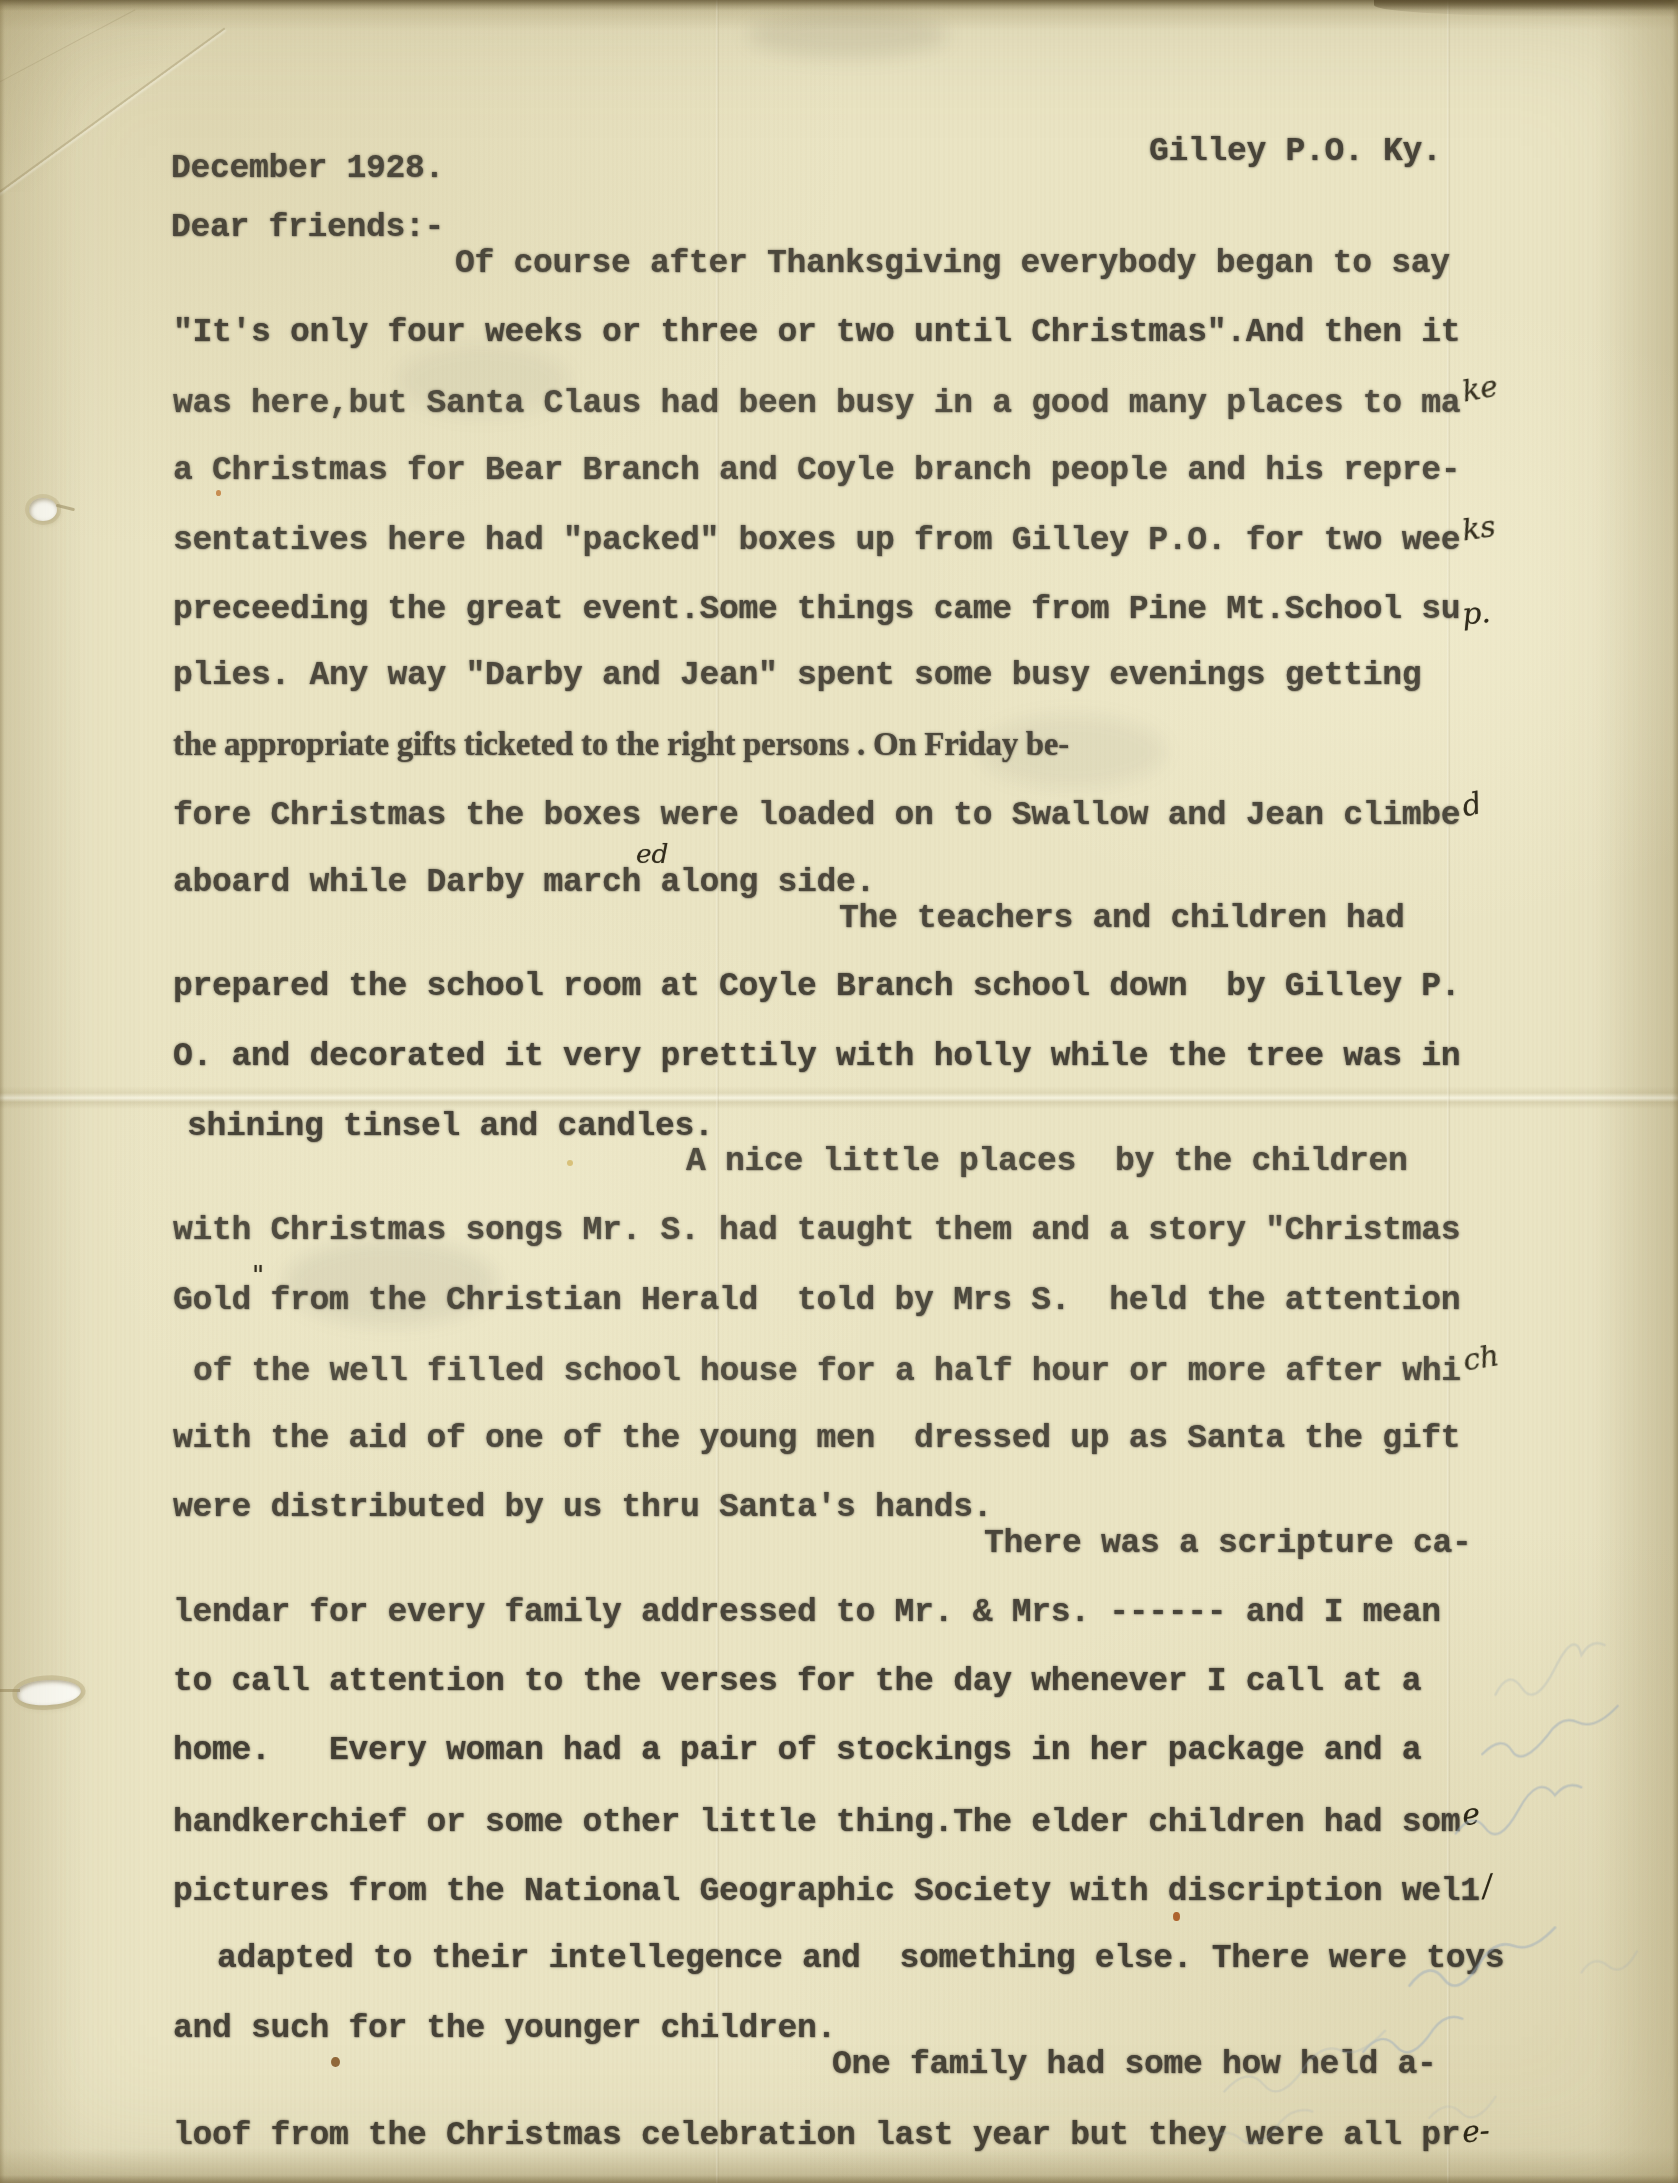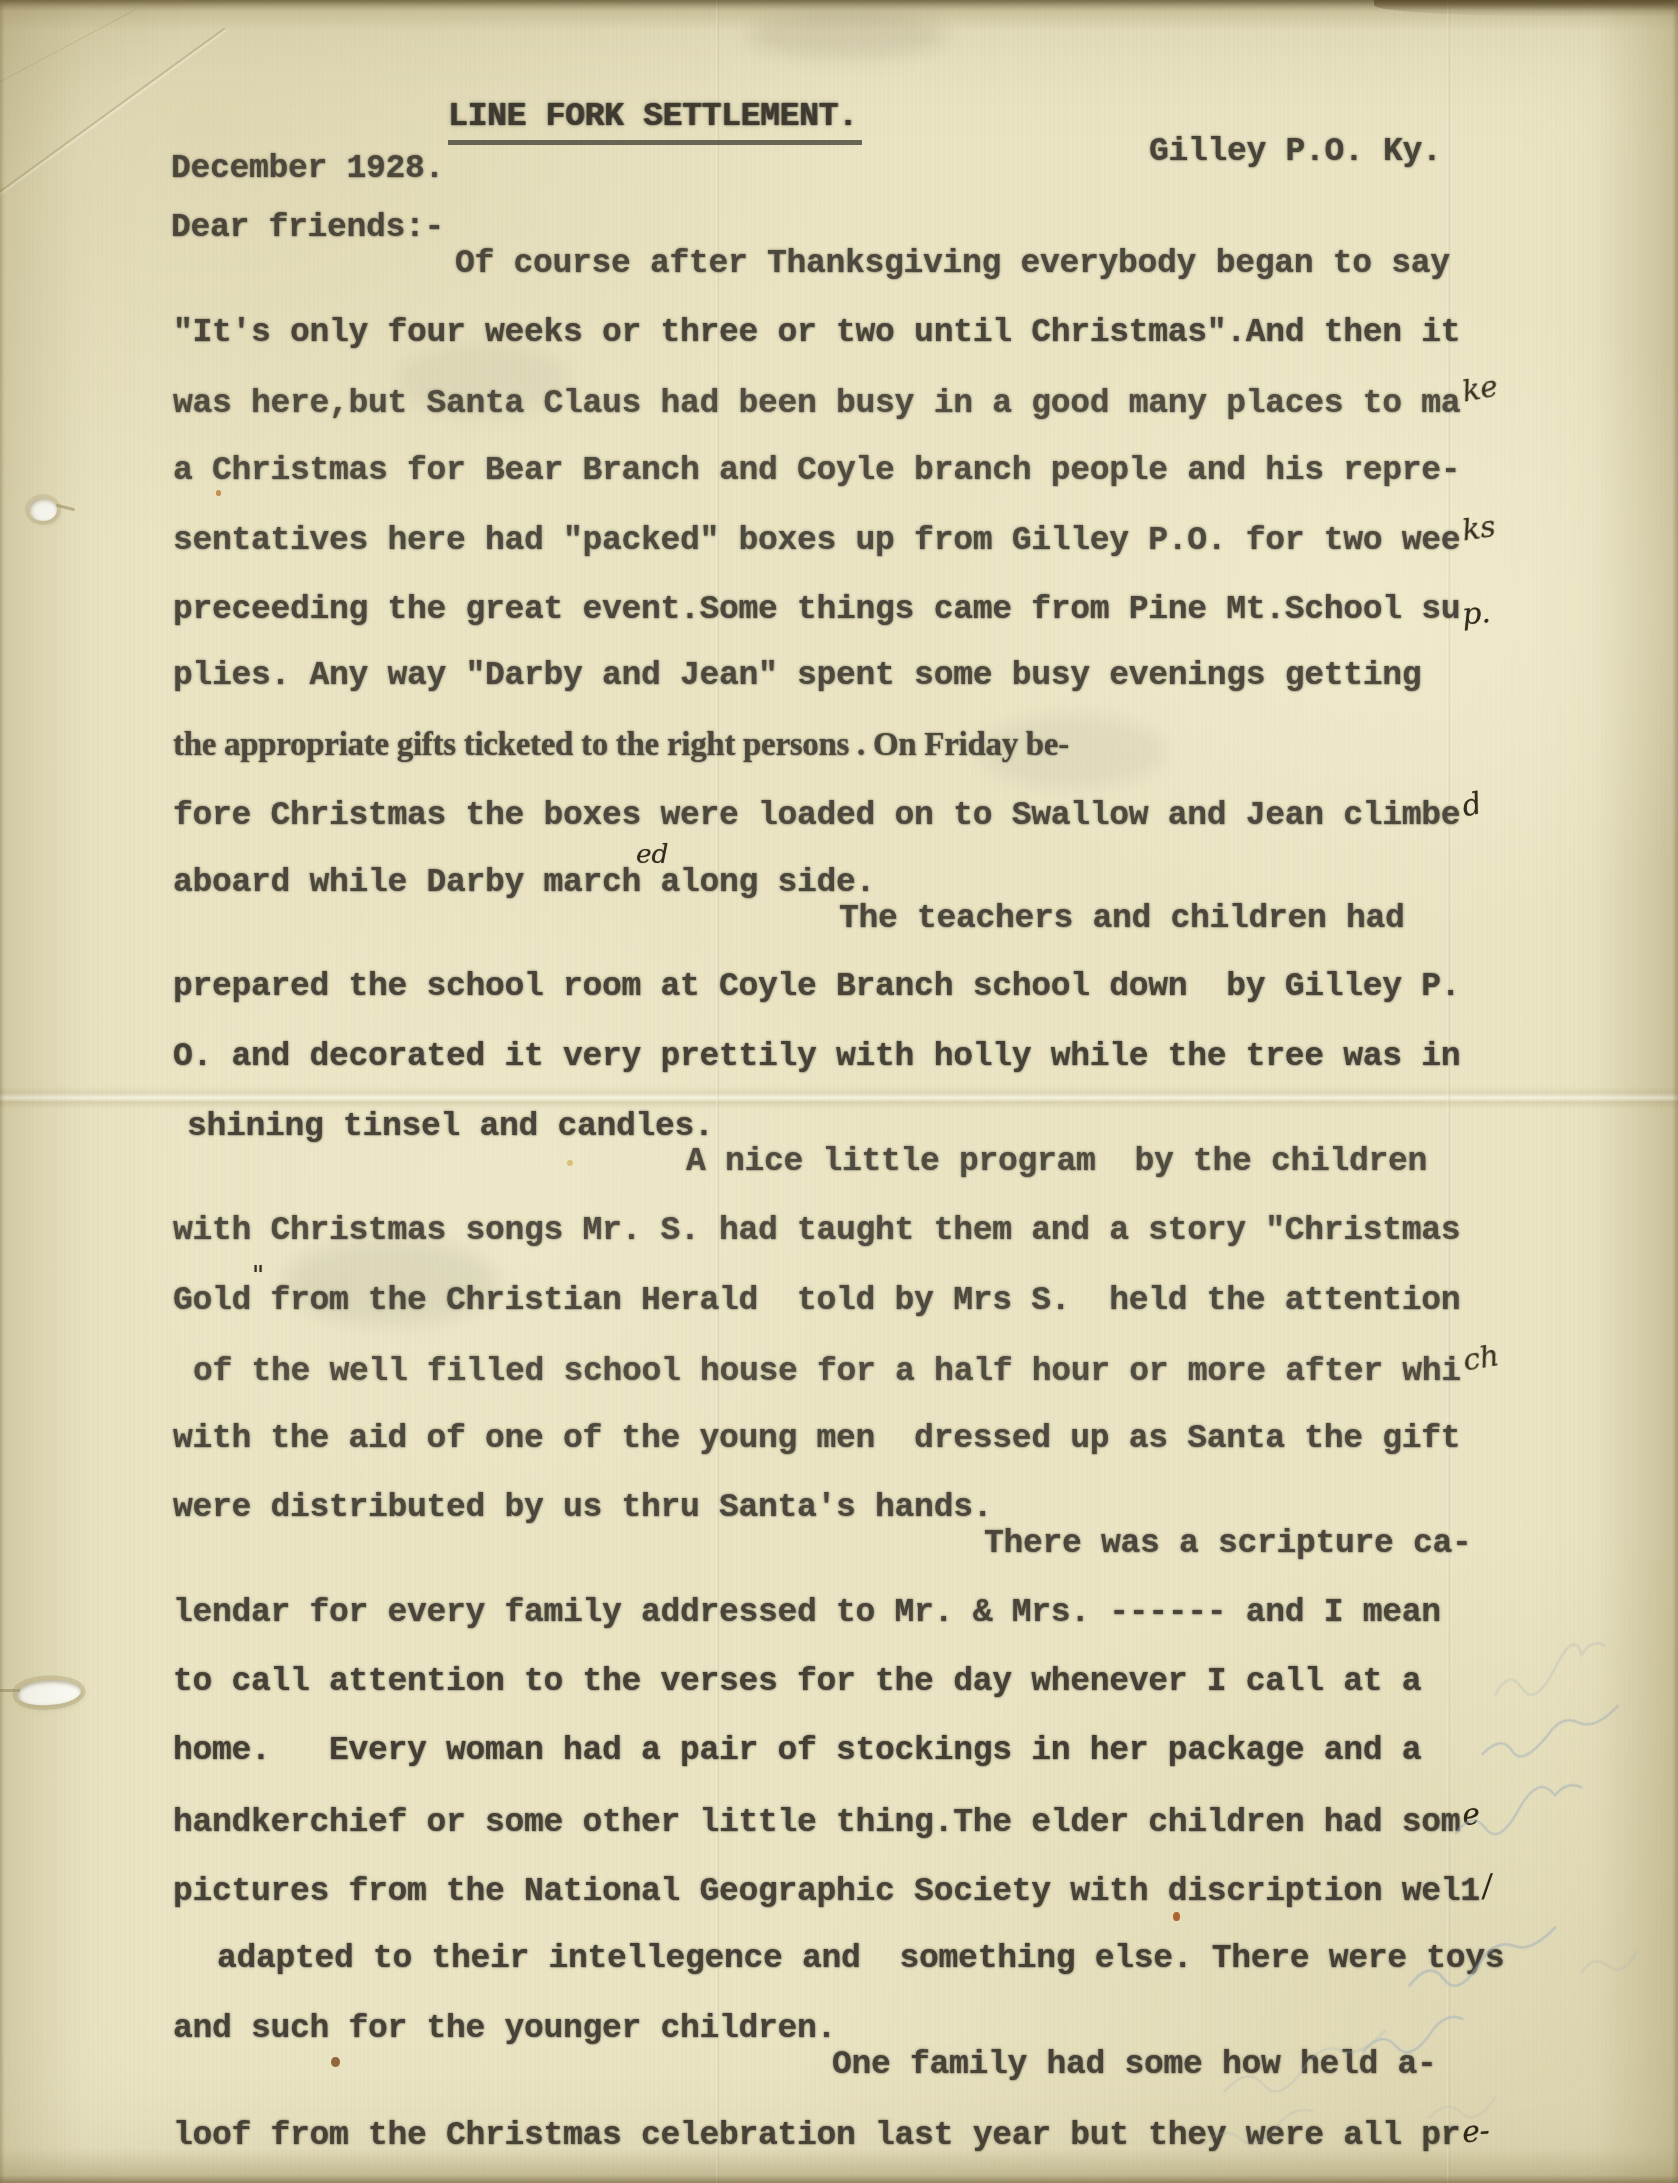--- a/index.html
+++ b/index.html
@@ -86,41 +86,40 @@
   <div class="crease-tl2"></div>
   <div class="crease-h"></div>
   <div class="crease-v v1"></div>
   <div class="crease-v v2"></div>
 
   <div class="smudge m1"></div>
   <div class="smudge m2"></div>
   <div class="smudge m3"></div>
   <div class="smudge m4"></div>
 
-  <h1 class="title typedtext">LINE FORK SETTLEMENT.</h1>
   <div class="dateline typedtext">December 1928.</div>
   <div class="placeline typedtext">Gilley P.O. Ky.</div>
   <div class="salutation typedtext">Dear friends:-</div>
 
   <div id="letter-body">
       <div class="line" style="top: 247px; left: 455px; opacity: 0.92;"><span class="typedtext">Of course after Thanksgiving everybody began to say</span></div>
       <div class="line" style="top: 316px; left: 173px; opacity: 0.94;"><span class="typedtext">"It's only four weeks or three or two until Christmas".And then it</span></div>
       <div class="line" style="top: 385px; left: 173px; opacity: 0.9;"><span class="typedtext">was here,but Santa Claus had been busy in a good many places to ma</span><span class="hand end" style="transform: translateY(-13.2px) rotate(-10deg);">ke</span></div>
       <div class="line" style="top: 454px; left: 173px; opacity: 0.9;"><span class="typedtext">a Christmas for Bear Branch and Coyle branch people and his repre-</span></div>
       <div class="line" style="top: 522px; left: 173px; opacity: 0.92;"><span class="typedtext">sentatives here had "packed" boxes up from Gilley P.O. for two wee</span><span class="hand end" style="transform: translateY(-10.6px) rotate(-8deg);">ks</span></div>
       <div class="line" style="top: 591px; left: 173px; opacity: 0.93;"><span class="typedtext">preceeding the great event.Some things came from Pine Mt.School su</span><span class="hand end" style="transform: translateY(5.3px) rotate(-5deg);">p.</span></div>
       <div class="line" style="top: 659px; left: 173px; opacity: 0.92;"><span class="typedtext">plies. Any way "Darby and Jean" spent some busy evenings getting</span></div>
       <div class="line" style="top: 728px; left: 173px; opacity: 0.92; font-family: Liberation Serif, serif;"><span class="typedtext">the appropriate gifts ticketed to the right persons . On Friday be-</span></div>
       <div class="line" style="top: 797px; left: 173px; opacity: 0.92;"><span class="typedtext">fore Christmas the boxes were loaded on to Swallow and Jean climbe</span><span class="hand end" style="transform: translateY(-9.3px) rotate(-12deg);">d</span></div>
       <div class="line" style="top: 866px; left: 173px; opacity: 0.93;"><span class="typedtext">aboard while Darby march along side.</span><span class="hand sup" style="left: 463px; top: -29px;">ed</span></div>
       <div class="line" style="top: 902px; left: 839px; opacity: 0.93;"><span class="typedtext">The teachers and children had</span></div>
       <div class="line" style="top: 970px; left: 173px; opacity: 0.95;"><span class="typedtext">prepared the school room at Coyle Branch school down  by Gilley P.</span></div>
       <div class="line" style="top: 1040px; left: 173px; opacity: 0.96;"><span class="typedtext">O. and decorated it very prettily with holly while the tree was in</span></div>
       <div class="line" style="top: 1110px; left: 187px; opacity: 0.95;"><span class="typedtext">shining tinsel and candles.</span></div>
-      <div class="line" style="top: 1145px; left: 686px; opacity: 0.9;"><span class="typedtext">A nice little program  by the children</span></div>
+      <div class="line" style="top: 1145px; left: 686px; opacity: 0.9;"><span class="typedtext">A nice little places  by the children</span></div>
       <div class="line" style="top: 1214px; left: 173px; opacity: 0.9;"><span class="typedtext">with Christmas songs Mr. S. had taught them and a story "Christmas</span></div>
       <div class="line" style="top: 1284px; left: 173px; opacity: 0.92;"><span class="typedtext">Gold from the Christian Herald  told by Mrs S.  held the attention</span><span class="hand sup" style="left: 79px; top: -26.5px;">"</span></div>
       <div class="line" style="top: 1353px; left: 193px; opacity: 0.9;"><span class="typedtext">of the well filled school house for a half hour or more after whi</span><span class="hand end" style="transform: translateY(-12px) rotate(-10deg);">ch</span></div>
       <div class="line" style="top: 1422px; left: 173px; opacity: 0.92;"><span class="typedtext">with the aid of one of the young men  dressed up as Santa the gift</span></div>
       <div class="line" style="top: 1491px; left: 173px; opacity: 0.93;"><span class="typedtext">were distributed by us thru Santa's hands.</span></div>
       <div class="line" style="top: 1527px; left: 984px; opacity: 0.93;"><span class="typedtext">There was a scripture ca-</span></div>
       <div class="line" style="top: 1596px; left: 173px; opacity: 0.94; text-align: right;"><span class="typedtext">lendar for every family addressed to Mr. &amp; Mrs. ------ and I mean</span></div>
       <div class="line" style="top: 1665px; left: 173px; opacity: 0.97;"><span class="typedtext">to call attention to the verses for the day whenever I call at a</span></div>
       <div class="line" style="top: 1734px; left: 173px; opacity: 0.98;"><span class="typedtext">home.   Every woman had a pair of stockings in her package and a</span></div>
       <div class="line" style="top: 1804px; left: 173px; opacity: 0.96;"><span class="typedtext">handkerchief or some other little thing.The elder children had som</span><span class="hand end" style="transform: translateY(-6.6px) rotate(-6deg);">e</span></div>

